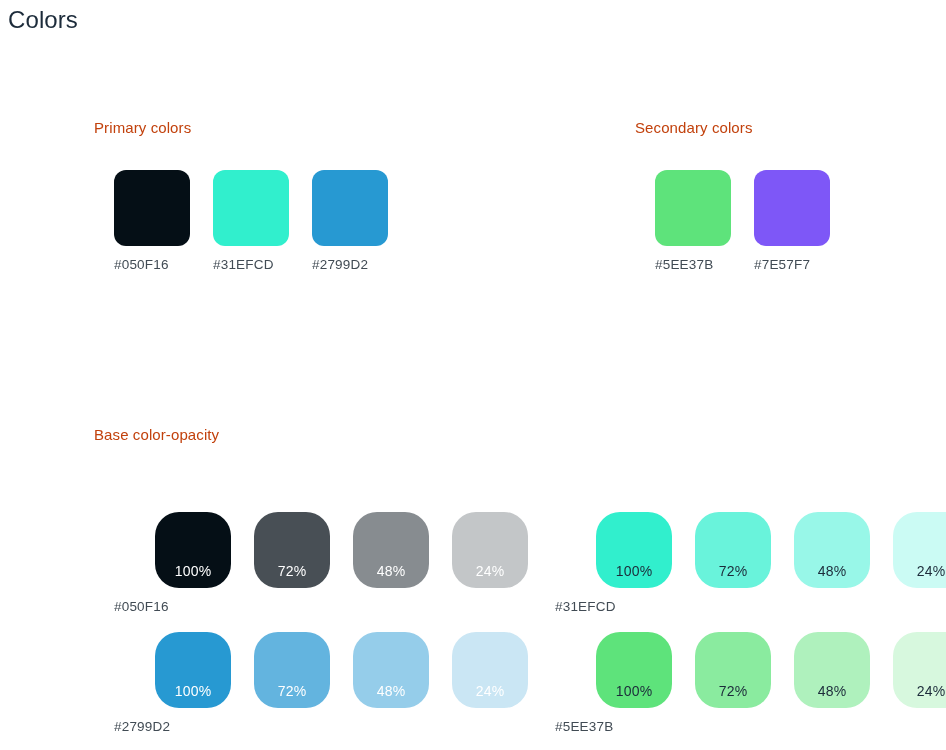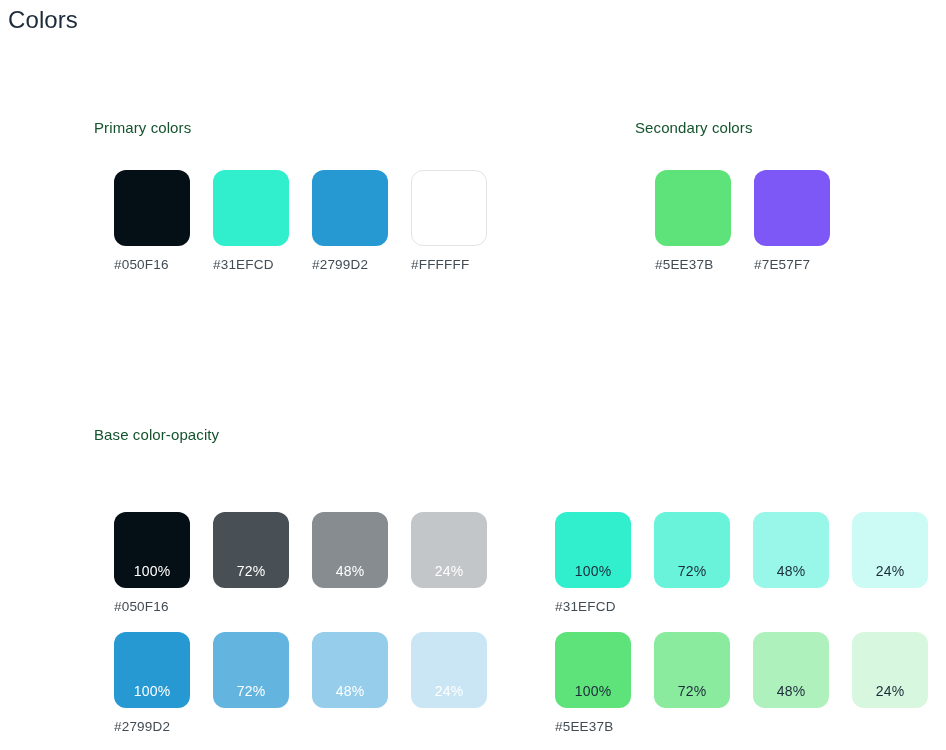--- a/index.html
+++ b/index.html
@@ -27,21 +27,21 @@
     font-weight: 400;
     color: #1c2b3a;
     letter-spacing: 0.1px;
   }
 
   
   .section-heading {
     position: absolute;
     font-size: 15px;
     font-weight: 400;
-    color: #14532d;
+    color: #c2410c;
     letter-spacing: 0.1px;
     white-space: nowrap;
   }
 
   .swatch-row {
     position: absolute;
     display: flex;
   }
 
   .swatch-cell {
@@ -67,22 +67,23 @@
     font-size: 13.5px;
     color: #414b54;
     letter-spacing: 0.2px;
     white-space: nowrap;
   }
 
   
   .opacity-swatch {
     width: 76px;
     height: 76px;
-    border-radius: 12px;
+    border-radius: 24px;
     position: relative;
+    margin-left: 41px;
   }
 
   .opacity-pct {
     position: absolute;
     left: 0;
     right: 0;
     bottom: 9px;
     text-align: center;
     font-size: 14px;
     letter-spacing: 0.2px;
@@ -117,24 +118,20 @@
         <span class="swatch-label">#050F16</span>
       </div>
       <div class="swatch-cell">
         <div class="swatch" style="background: rgb(49, 239, 205);"></div>
         <span class="swatch-label">#31EFCD</span>
       </div>
       <div class="swatch-cell">
         <div class="swatch" style="background: rgb(39, 153, 210);"></div>
         <span class="swatch-label">#2799D2</span>
       </div>
-      <div class="swatch-cell">
-        <div class="swatch bordered" style="background: rgb(255, 255, 255);"></div>
-        <span class="swatch-label">#FFFFFF</span>
-      </div>
     </div>
 
   <div class="section-heading" style="left:635px; top:119px;">Secondary colors</div>
   <div class="swatch-row" style="left:635px; top:170px;" id="secondary-row">
       <div class="swatch-cell">
         <div class="swatch" style="background: rgb(94, 227, 123);"></div>
         <span class="swatch-label">#5EE37B</span>
       </div>
       <div class="swatch-cell">
         <div class="swatch" style="background: rgb(126, 87, 247);"></div>

